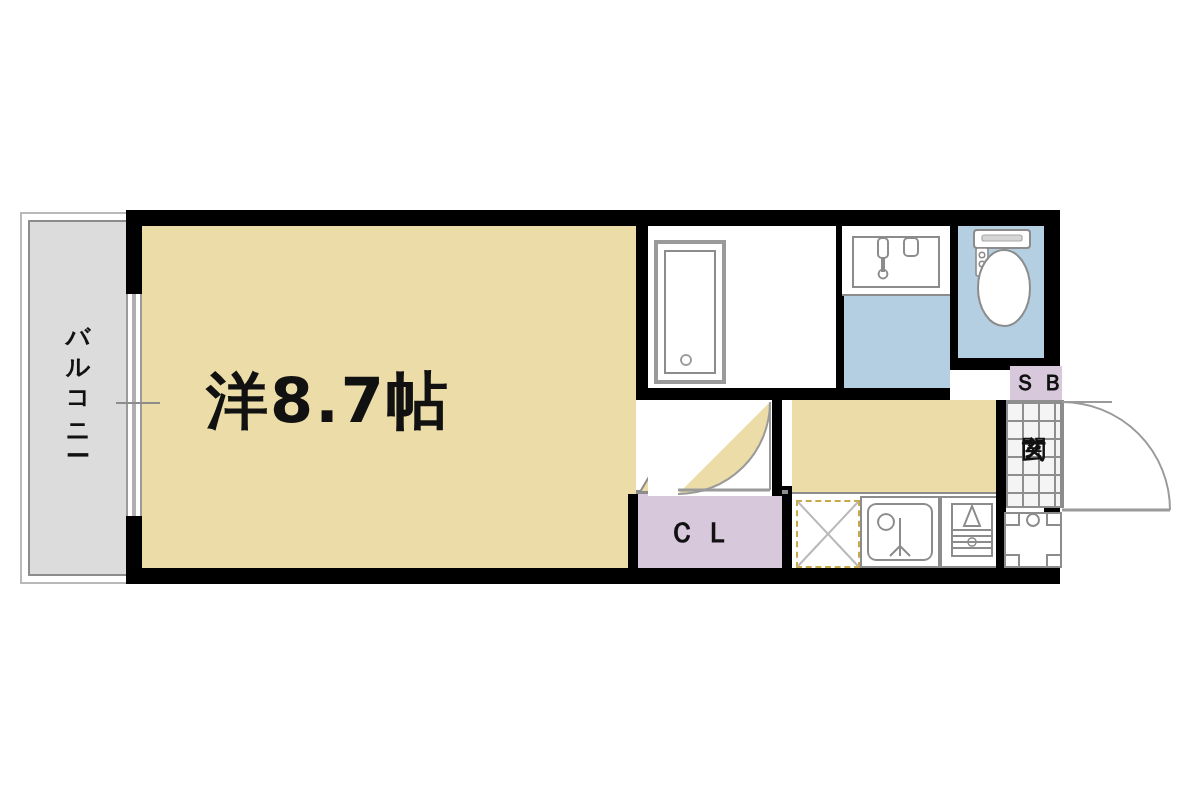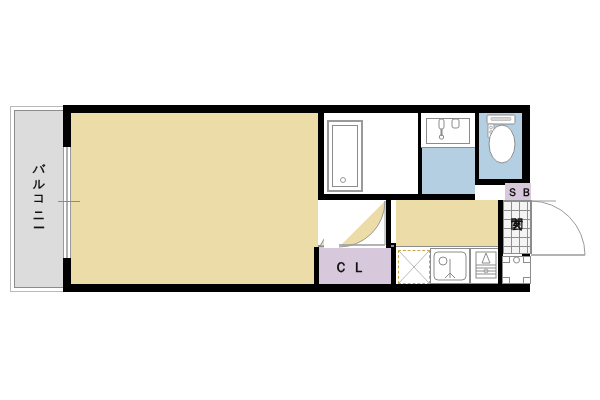--- a/index.html
+++ b/index.html
@@ -79,20 +79,21 @@
   <div class="ab wall" style="left:63px;top:105px;width:467px;height:8px;"></div>
 
   <div class="ab wall" style="left:63px;top:284px;width:467px;height:8px;"></div>
 
   <div class="ab wall" style="left:63px;top:105px;width:8px;height:42px;"></div>
   <div class="ab wall" style="left:63px;top:258px;width:8px;height:34px;"></div>
 
   <div class="ab wall" style="left:522px;top:105px;width:8px;height:187px;"></div>
 
   <div class="ab fl-room" style="left:71px;top:113px;width:247px;height:171px;"></div>
+  <div class="lbl lbl-room" style="left:103px;top:186px;">洋8.7帖</div>
 
   <div class="ab" style="left:63px;top:147px;width:8px;height:111px;background:#FFFFFF;border-left:1px solid #9A9A9A;border-right:1px solid #9A9A9A;"></div>
   <div class="ab" style="left:66px;top:147px;width:2px;height:111px;background:#AFAFAF;"></div>
   <div class="ab" style="left:58px;top:201px;width:22px;height:1px;background:#8C8C8C;"></div>
 
   <div class="ab fl-white" style="left:318px;top:113px;width:103px;height:87px;"></div>
 
   <div class="ab wall" style="left:318px;top:105px;width:6px;height:95px;"></div>
   <div class="ab wall" style="left:318px;top:194px;width:103px;height:6px;"></div>
 

